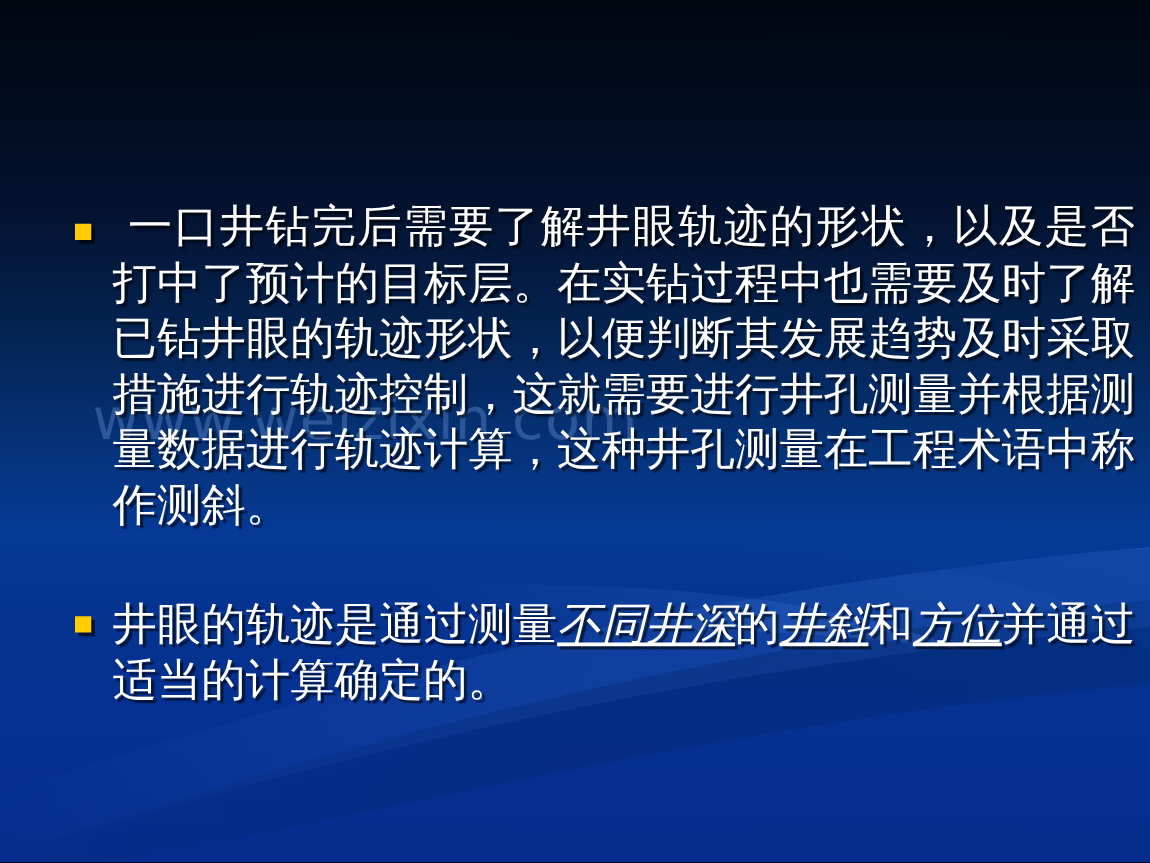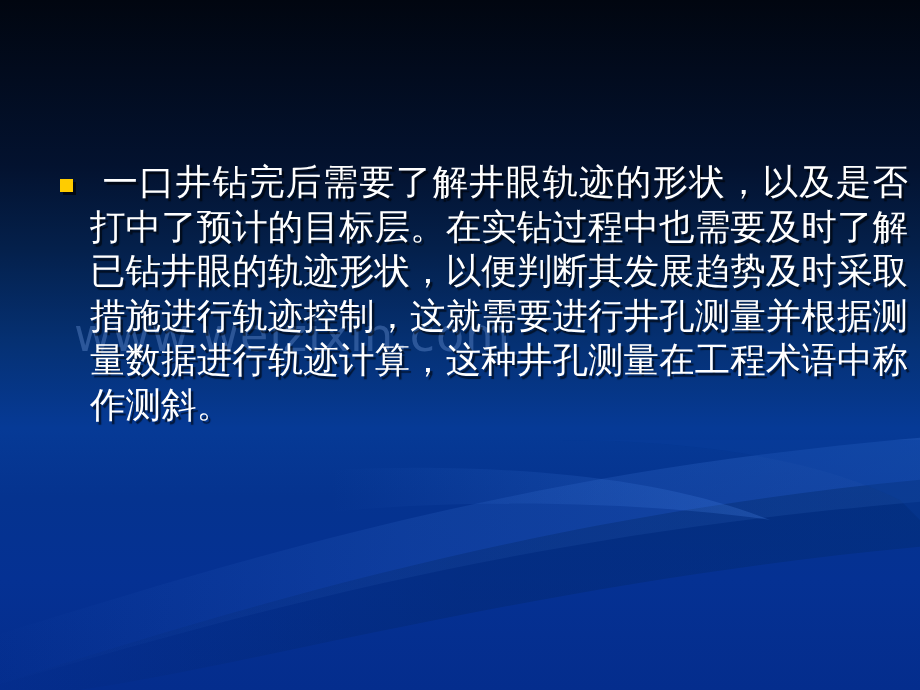--- a/index.html
+++ b/index.html
@@ -148,15 +148,19 @@
 
   <div id="watermark">www.weizixin.com</div>
 
   <div id="content">
 
     <div class="bullet-block" id="bullet-1">
       <span class="marker"></span>
       <p class="para"><span>&nbsp;一口井钻完后需要了解井眼轨迹的形状，以及是否打中了预计的目标层。在实钻过程中也需要及时了解已钻井眼的轨迹形状，以便判断其发展趋势及时采取措施进行轨迹控制，这就需要进行井孔测量并根据测量数据进行轨迹计算，这种井孔测量在工程术语中称作测斜。</span></p>
     </div>
 
+    <div class="bullet-block" id="bullet-2">
+      <span class="marker"></span>
+      <p class="para"><span>井眼的轨迹是通过测量</span><span class="em-term">不同井深</span><span>的</span><span class="em-term">井斜</span><span>和</span><span class="em-term">方位</span><span>并通过适当的计算确定的。</span></p>
+    </div>
 
   </div>
 </div>
 
 </body></html>

